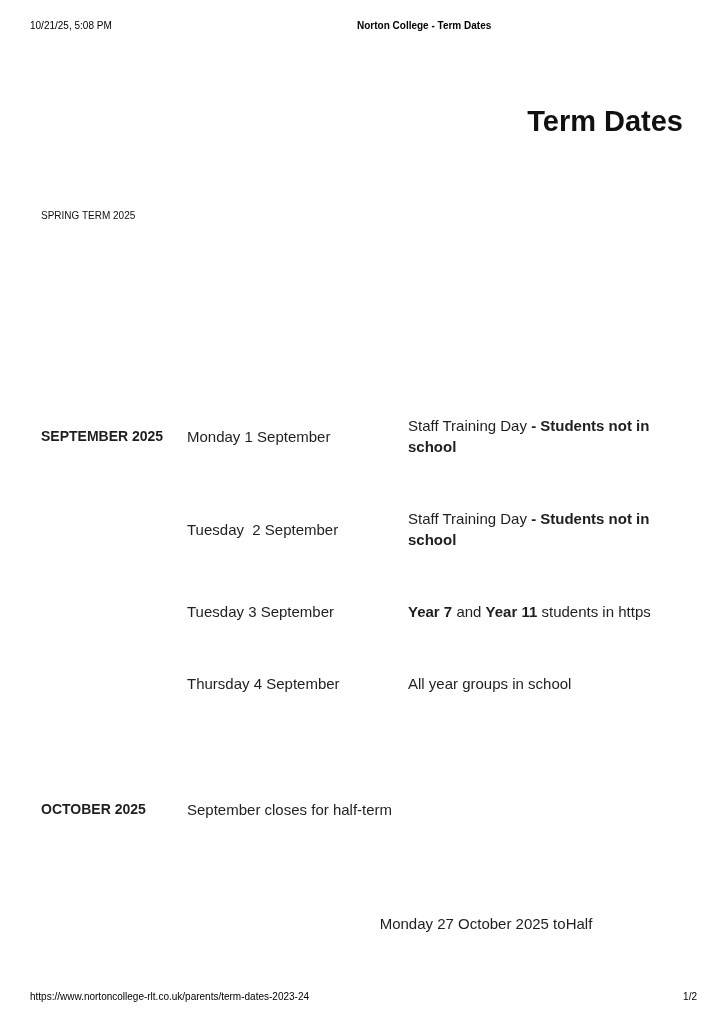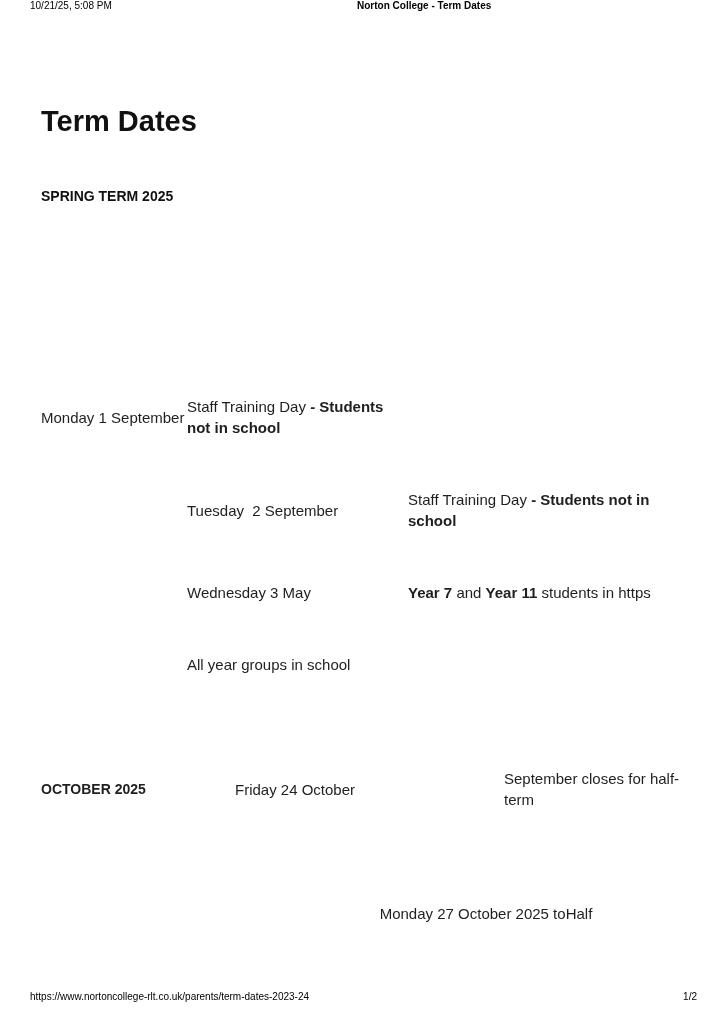--- a/index.html
+++ b/index.html
@@ -11,50 +11,50 @@
     color: #1f1f1f;
     font-family: "Liberation Sans", "DejaVu Sans", sans-serif;
     font-size: 15px;
     line-height: 21px;
     overflow: hidden;
   }
   span, div, p, b, h1, h2 { white-space: pre-wrap; }
 
   
   .print-header {
-    position: absolute; top: 0; left: 30px; right: 27px;
+    position: absolute; top: 20px; left: 30px; right: 27px;
     height: 13px; font-size: 10px; line-height: 12px; color: #000;
   }
   .ph-time  { position: absolute; left: 0; top: 0; }
   .ph-title { position: absolute; left: 327px; top: 0; font-weight: bold; }
   .print-footer {
     position: absolute; top: 991px; left: 30px; right: 27px;
     font-size: 10px; line-height: 12px; color: #000;
     display: flex; justify-content: space-between; align-items: center;
   }
 
   
   .content { position: absolute; left: 41px; top: 42px; width: 642px; }
   h1.page-title {
-    margin: 0 0 9px 0;
-    font-size: 29px; line-height: 32px; font-weight: 700; color: #111;
+    margin: 0 0 28px 0;
+    font-size: 29px; line-height: 32px; font-weight: 700; color: #111; text-align: right;
   }
   h2.term-heading {
-    margin: 0; font-size: 14px; line-height: 17px; font-weight: 700; color: #111;
+    margin: 0; font-size: 10px; line-height: 17px; font-weight: 400; color: #111;
   }
 
   
   .tbl { margin-top: 44px; }
   .trow {
     display: grid;
     grid-template-columns: 146px 221px 1fr;
     align-items: center;
     margin-bottom: 9px;
   }
-  .trow.gap-top { margin-top: 0; gap: 48px; }
+  .trow.gap-top { margin-top: 12px; }
   .month { font-weight: 700; font-size: 14px; align-self: center; }
   .day   { }
   .desc  { }
 
   
   .indent-block { margin-left: 248px; margin-bottom: 9px; }
   .justify-line { display: flex; justify-content: center; }
   b { font-weight: 700; }
 </style>
 </head>
@@ -67,42 +67,43 @@
 
 <div class="content">
 
   <h1 class="page-title">Term Dates</h1>
   <h2 class="term-heading">SPRING TERM 2025</h2>
 
   <div class="tbl">
 
     
     <div class="trow">
+      <div class="month">SEPTEMBER 2025</div>
       <div class="day">Monday 1 September</div>
       <div class="desc"><span>Staff Training Day </span><b>- Students not in school</b></div>
     </div>
     <div class="trow">
       <div class="month"></div>
       <div class="day">Tuesday  2 September</div>
       <div class="desc"><span>Staff Training Day </span><b>- Students not in school</b></div>
     </div>
     <div class="trow">
       <div class="month"></div>
-      <div class="day">Wednesday 3 May</div>
+      <div class="day">Tuesday 3 September</div>
       <div class="desc"><b>Year 7</b><span> and </span><b>Year 11</b><span> students in https</span></div>
     </div>
     <div class="trow">
       <div class="month"></div>
+      <div class="day">Thursday 4 September</div>
       <div class="desc">All year groups in school</div>
     </div>
 
     
     <div class="trow gap-top">
       <div class="month">OCTOBER 2025</div>
-      <div class="day">Friday 24 October</div>
       <div class="desc">September closes for half-term</div>
     </div>
     <div class="indent-block">
       <div class="justify-line">
         <span>Monday 27 October 2025 to</span>
         <span>Half</span>
       </div>
     </div>
     
     

